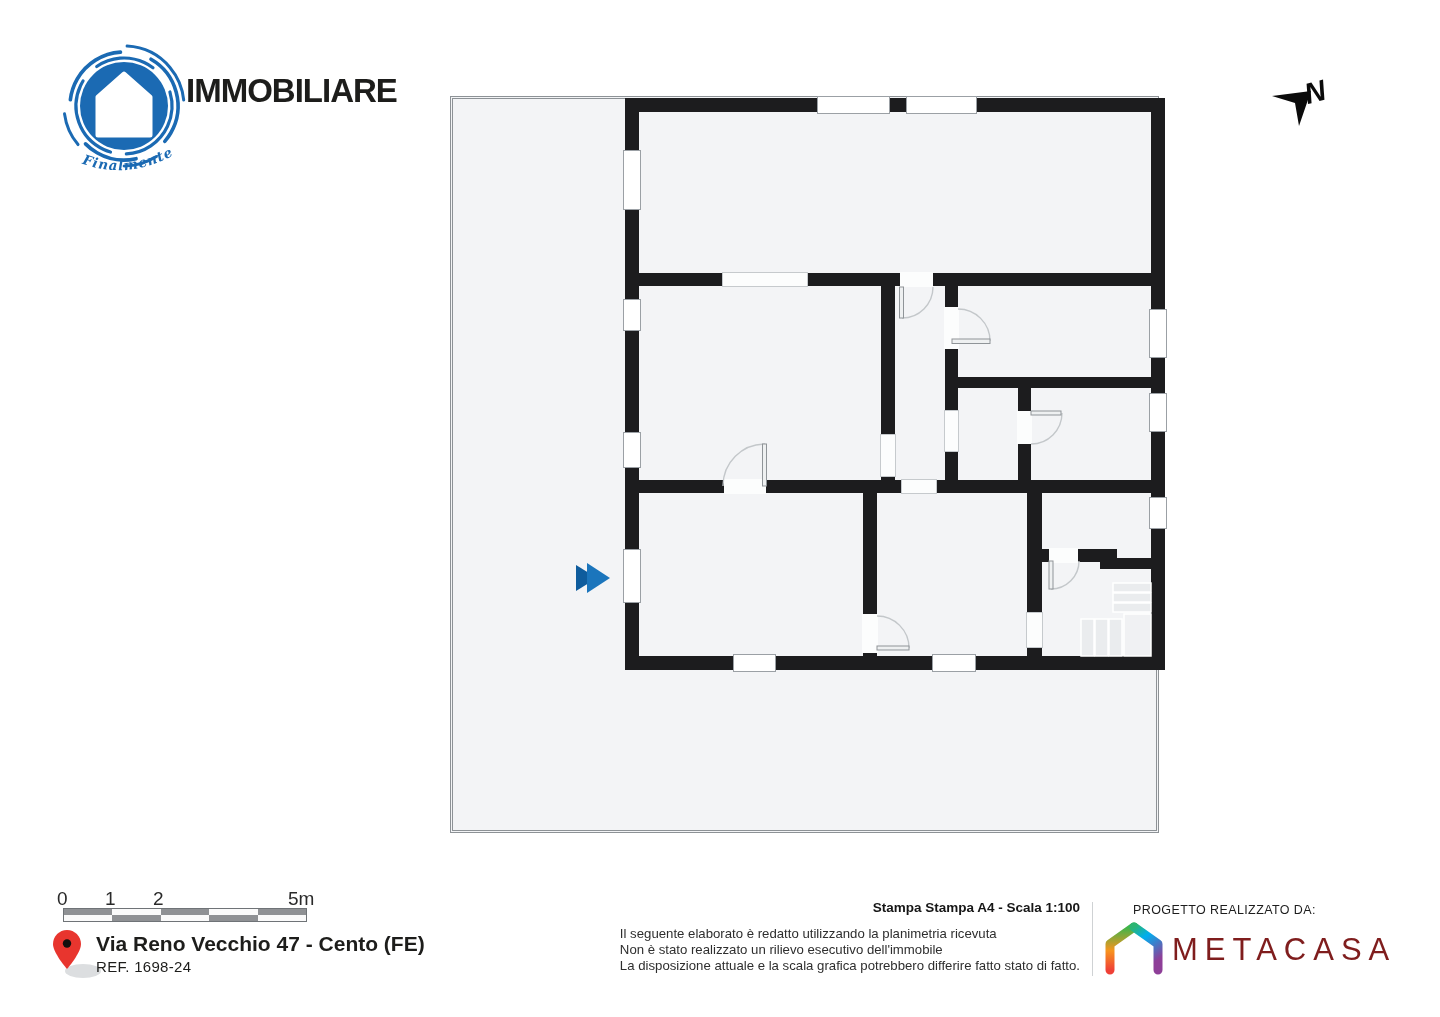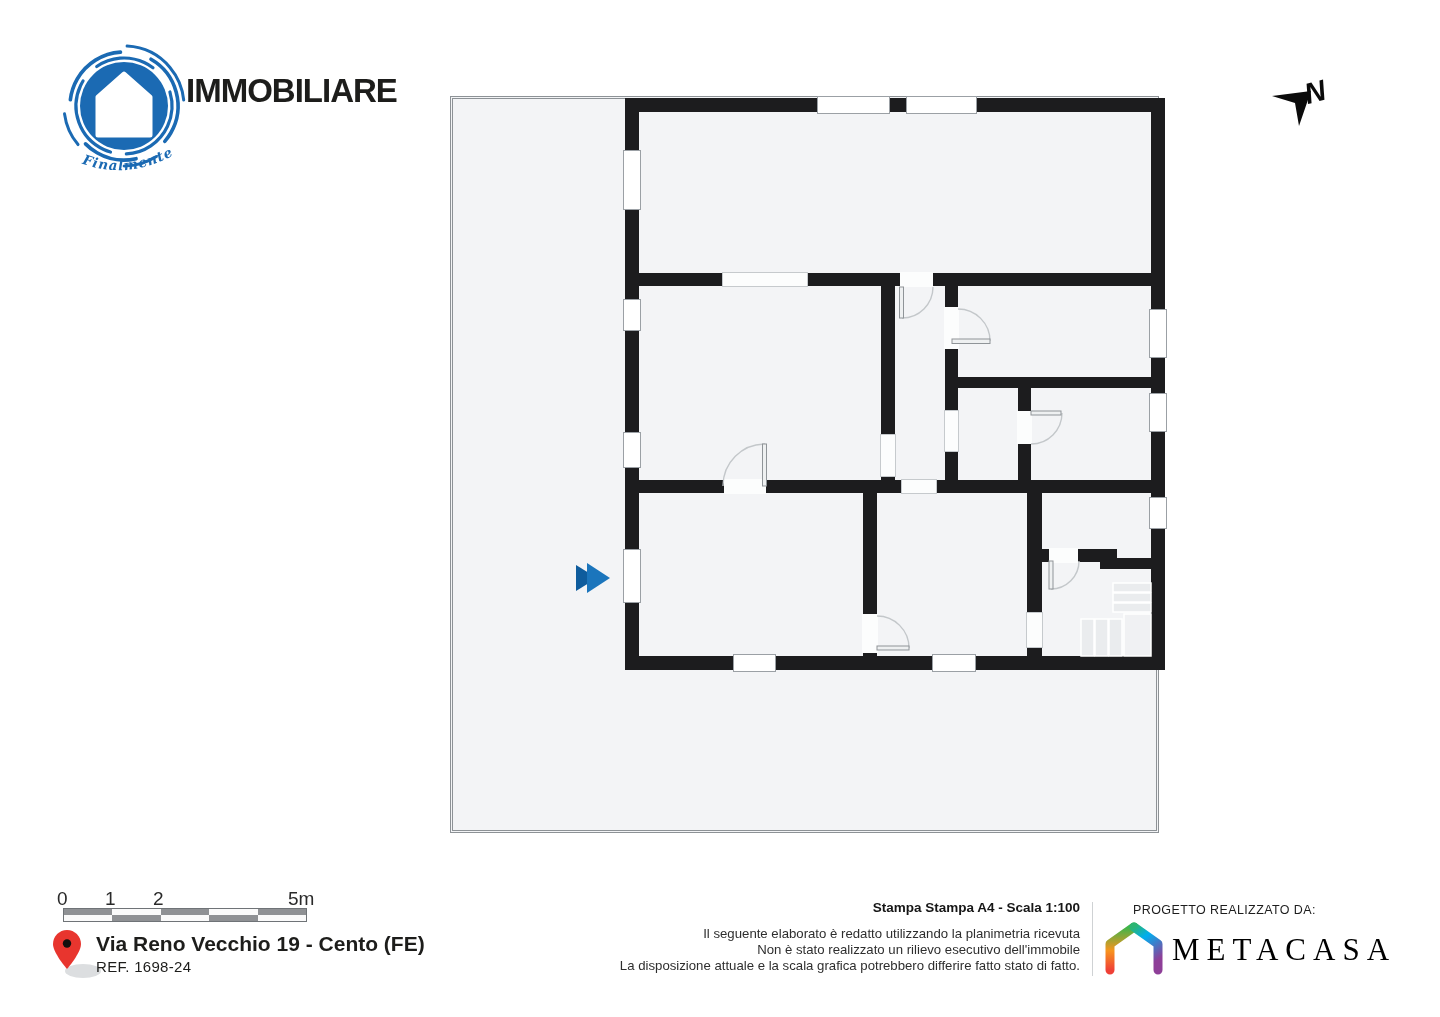--- a/index.html
+++ b/index.html
@@ -19,24 +19,24 @@
   
   .scalebar-labels span{position:absolute;top:0;font-size:19px;color:#2a2a2a;}
   .scalebar{left:63px;top:908px;width:244px;height:14px;border:1px solid #6f7377;box-sizing:border-box;}
   .sb-row{display:flex;height:6px;}
   .sb-row div{flex:1;}
   .sb-d{background:#8f9194;}
   .sb-l{background:#fafafa;}
   .addr1{left:96px;top:932px;font-size:21px;font-weight:700;color:#1d1d1b;}
   .addr2{left:96px;top:958px;font-size:15px;color:#1d1d1b;letter-spacing:.3px;}
   .fmt{right:360px;top:900px;font-size:13.5px;font-weight:700;color:#161616;text-align:right;}
-  .disc{right:360px;top:926px;font-size:13.2px;color:#2e2e2e;text-align:right;line-height:1.22;}
+  .disc{right:360px;top:926px;font-size:13.2px;color:#2e2e2e;text-align:left;line-height:1.22;}
   .vdiv{left:1092px;top:902px;width:1px;height:74px;background:#cfd2d4;}
   .credits-h{left:1133px;top:903px;font-size:12.5px;letter-spacing:.4px;color:#1d1d1d;}
-  .metacasa{left:1172px;top:932px;font-size:31px;font-weight:300;letter-spacing:7px;color:#000000;font-family:Liberation Serif, serif;}
+  .metacasa{left:1172px;top:932px;font-size:31px;font-weight:300;letter-spacing:7px;color:#7f1d1d;}
 </style>
 </head>
 <body>
 
 <svg class="abs brand-emblem" viewBox="0 0 130 145">
   <g fill="none" stroke="#1b6ab3" stroke-linecap="round">
     <circle cx="64" cy="66" r="48" stroke-width="3.2" stroke-dasharray="52 16 88 20 60 30" transform="rotate(25 64 66)"></circle>
     <circle cx="64" cy="66" r="54" stroke-width="3.6" stroke-dasharray="95 34 55 48 75 42" transform="rotate(-60 64 66)"></circle>
     <circle cx="64" cy="66" r="60" stroke-width="3" stroke-dasharray="34 105 85 66" transform="rotate(140 64 66)"></circle>
   </g>
@@ -156,21 +156,21 @@
       <div class="sb-d"></div>
       <div class="sb-l"></div>
     </div>
 </div>
 
 <svg class="abs" style="left:50px;top:929px;width:56px;height:52px;" viewBox="0 0 56 52">
   <ellipse cx="33" cy="42" rx="18" ry="7" fill="#dcdee0"></ellipse>
   <path d="M 17 1 C 9.3 1 3 7.3 3 15 C 3 24 17 40 17 40 C 17 40 31 24 31 15 C 31 7.3 24.7 1 17 1 Z" fill="#e8352e"></path>
   <circle cx="17" cy="14.5" r="4.2" fill="#12100e"></circle>
 </svg>
-<div class="abs addr1">Via Reno Vecchio 19 - Cento (FE)</div>
+<div class="abs addr1">Via Reno Vecchio 47 - Cento (FE)</div>
 <div class="abs addr2">REF. 1698-24</div>
 
 <div class="abs fmt">Stampa Stampa A4 - Scala 1:100</div>
 <div class="abs disc">
   <div>Il seguente elaborato è redatto utilizzando la planimetria ricevuta</div>
   <div>Non è stato realizzato un rilievo esecutivo dell'immobile</div>
   <div>La disposizione attuale e la scala grafica potrebbero differire fatto stato di fatto.</div>
 </div>
 <div class="abs vdiv"></div>
 

